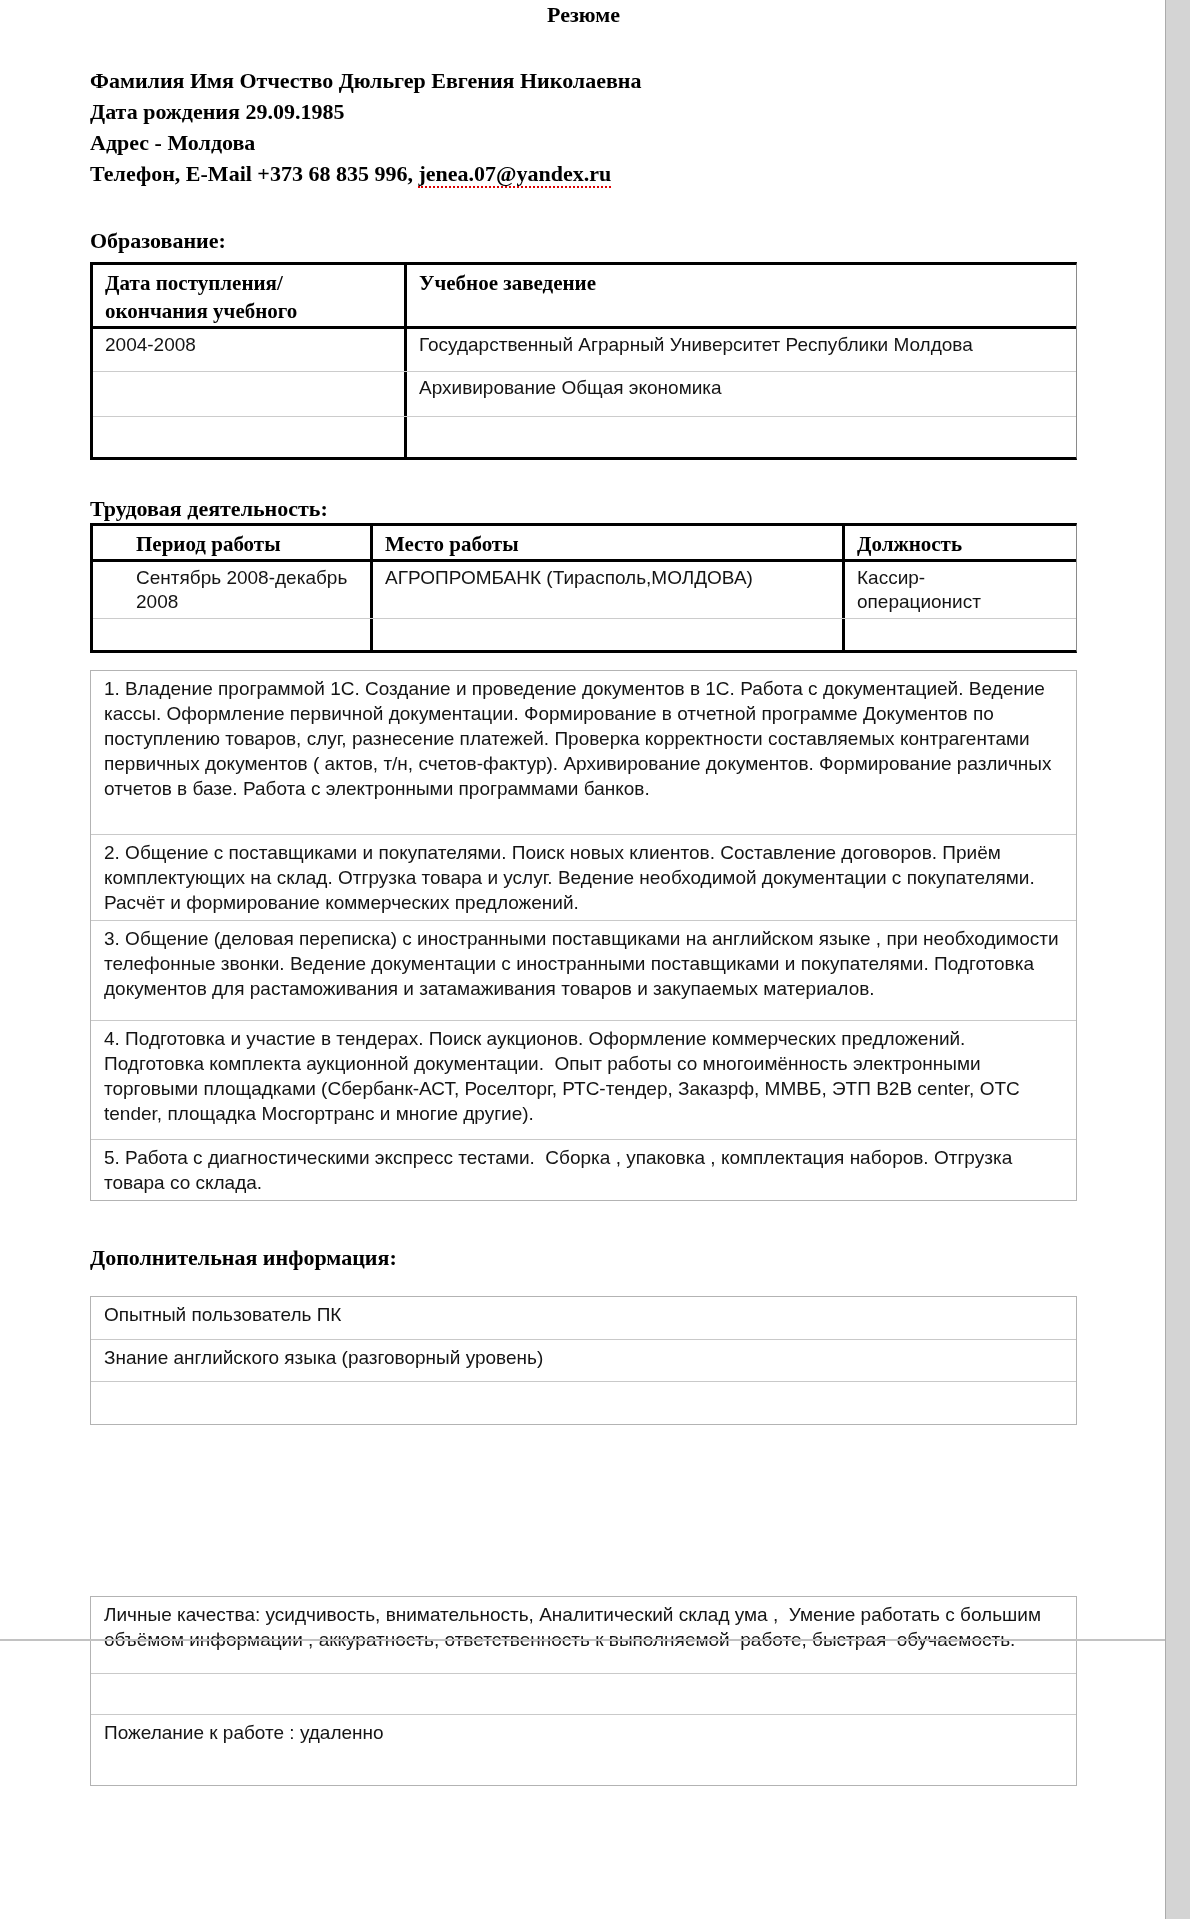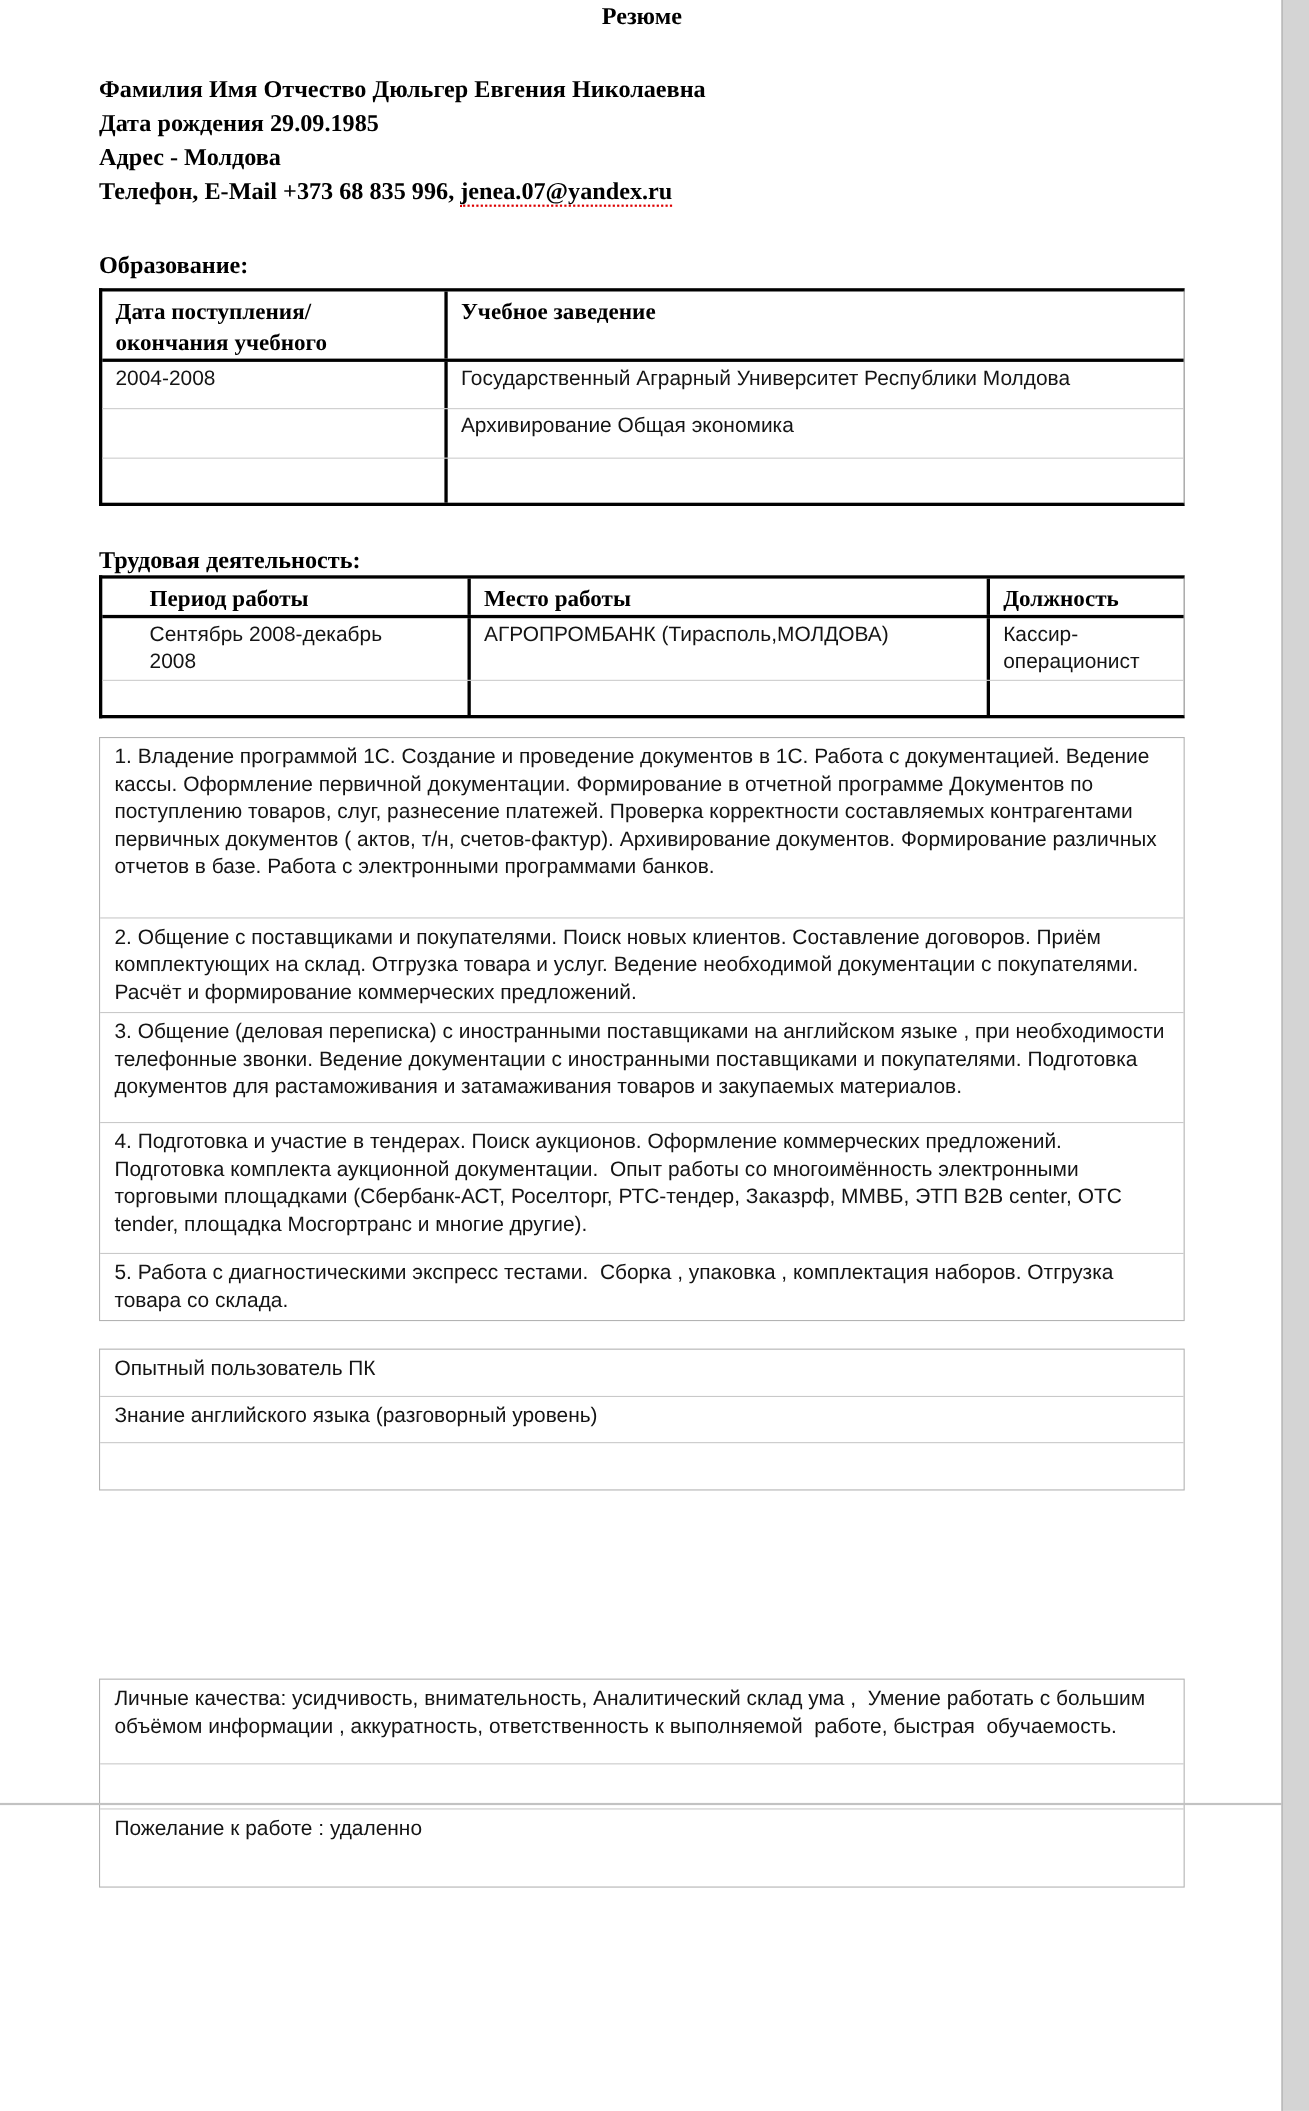--- a/index.html
+++ b/index.html
@@ -40,21 +40,21 @@
 
   .edu-tbl{margin-top:8px;}
   .edu-c1{width:314px;}
   .edu-c2{flex:1;}
   .edu-head{height:64px;}
   .edu-r1{height:43px;}
   .edu-r2{height:45px;}
   .edu-r3{height:40px;}
 
   .work-tbl{margin-top:1px;}
-  .w-c1{width:335px;padding-left:43px;}
+  .w-c1{width:280px;padding-left:43px;}
   .w-c2{width:472px;}
   .w-c3{flex:1;}
   .work-head{height:36px;}
   .work-r1{height:57px;}
   .work-r2{height:96px;}
   .work-r3{height:31px;}
 
   
   .ltbl{display:flex;flex-direction:column;border:1px solid #b3b3b3;background:#fff;}
   .ltbl .lrow{border-bottom:1px solid #c9c9c9;}
@@ -151,20 +151,21 @@
           <div class="lcell">3. Общение (деловая переписка) с иностранными поставщиками на английском языке , при необходимости телефонные звонки. Ведение документации с иностранными поставщиками и покупателями. Подготовка документов для растаможивания и затамаживания товаров и закупаемых материалов.</div>
         </div>
       <div class="lrow exp-r3">
           <div class="lcell">4. Подготовка и участие в тендерах. Поиск аукционов. Оформление коммерческих предложений. Подготовка комплекта аукционной документации.  Опыт работы со многоимённость электронными торговыми площадками (Сбербанк-АСТ, Роселторг, РТС-тендер, Заказрф, ММВБ, ЭТП В2В center, ОТС tender, площадка Мосгортранс и многие другие).</div>
         </div>
       <div class="lrow exp-r4">
           <div class="lcell">5. Работа с диагностическими экспресс тестами.  Сборка , упаковка , комплектация наборов. Отгрузка товара со склада.</div>
         </div>
     </div>
 
+    <div class="sec-h h-add">Дополнительная информация:</div>
 
     <div class="ltbl info-tbl">
       <div class="lrow info-r">
           <div class="lcell">Опытный пользователь ПК</div>
         </div>
       <div class="lrow info-r2">
           <div class="lcell">Знание английского языка (разговорный уровень)</div>
         </div>
       <div class="lrow info-r2">
           <div class="lcell"></div>

